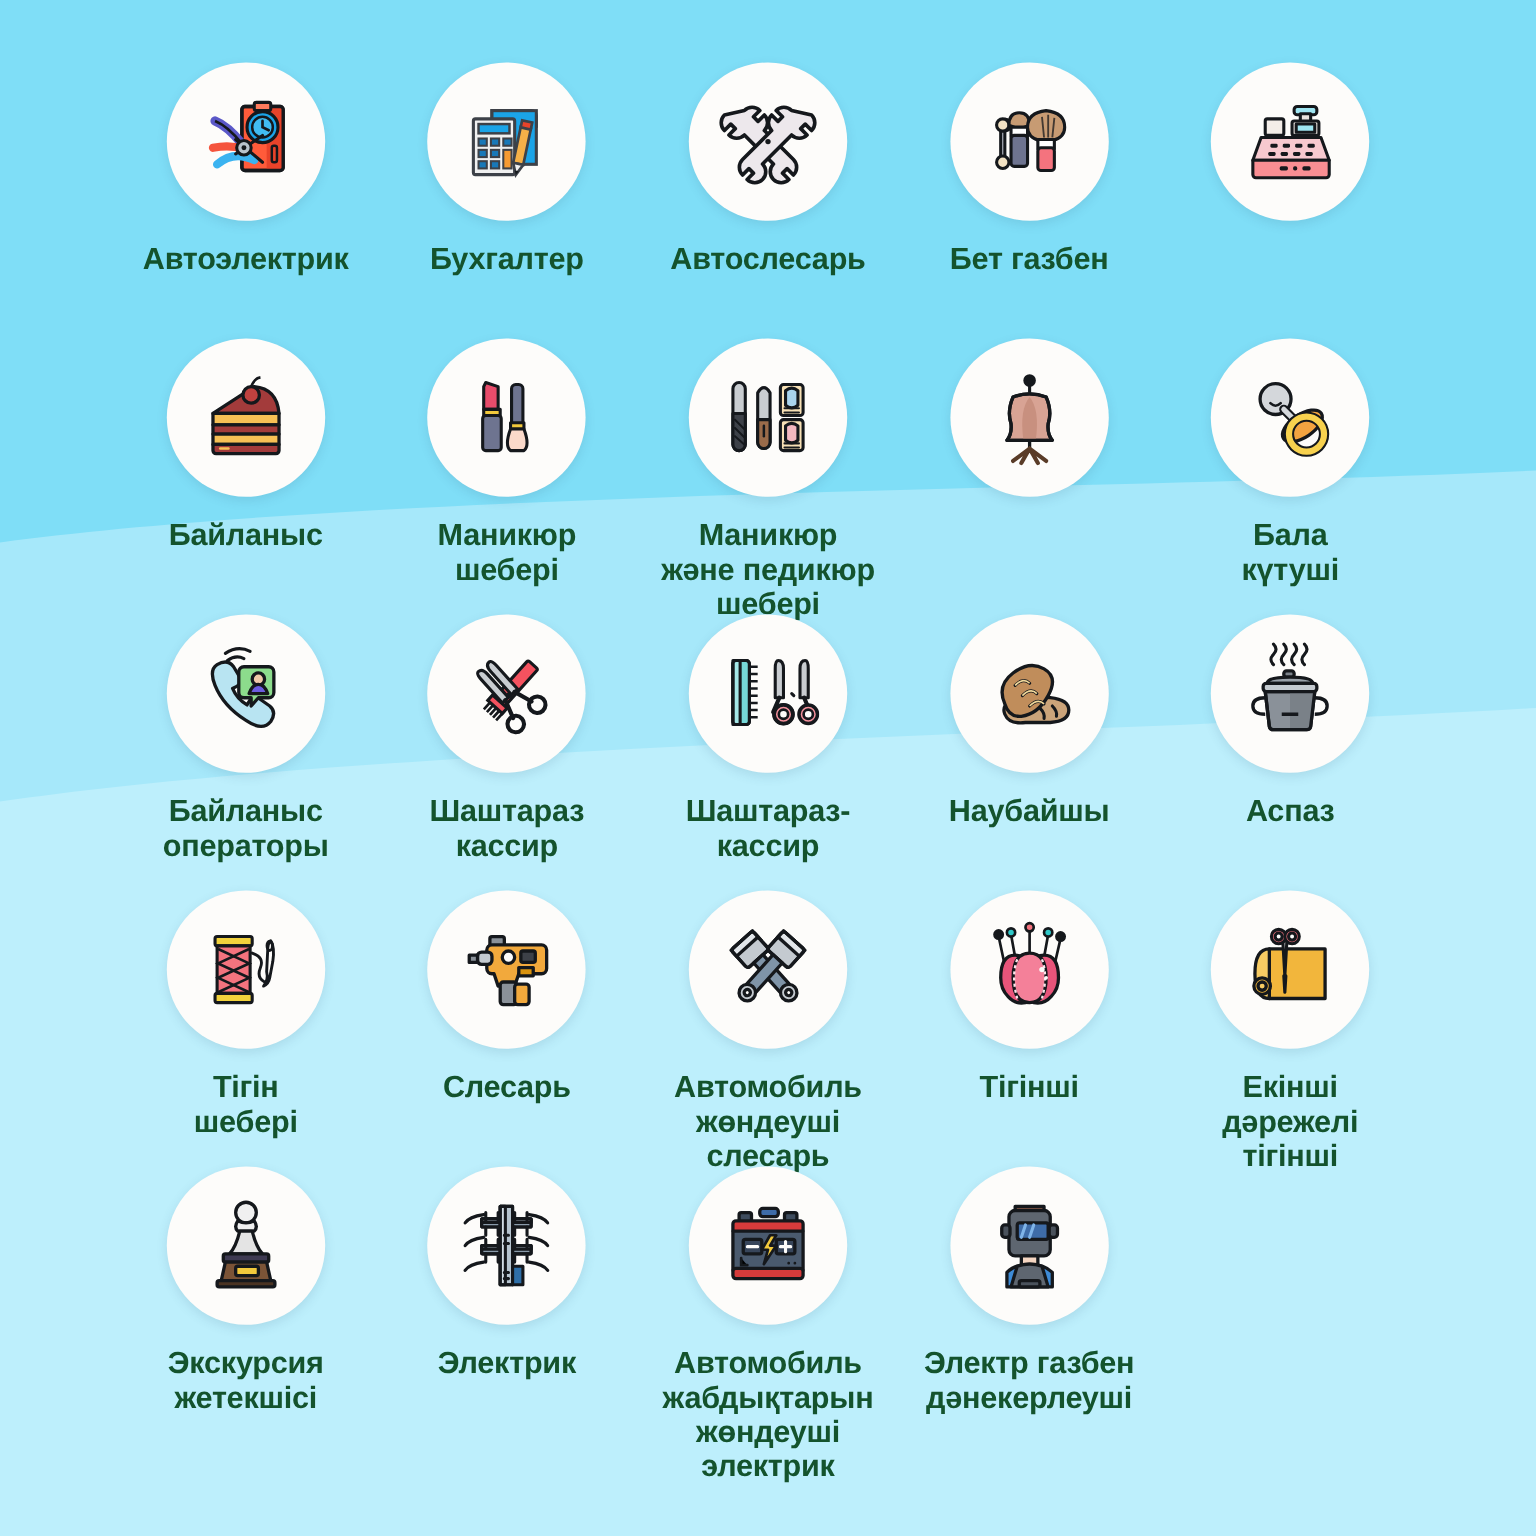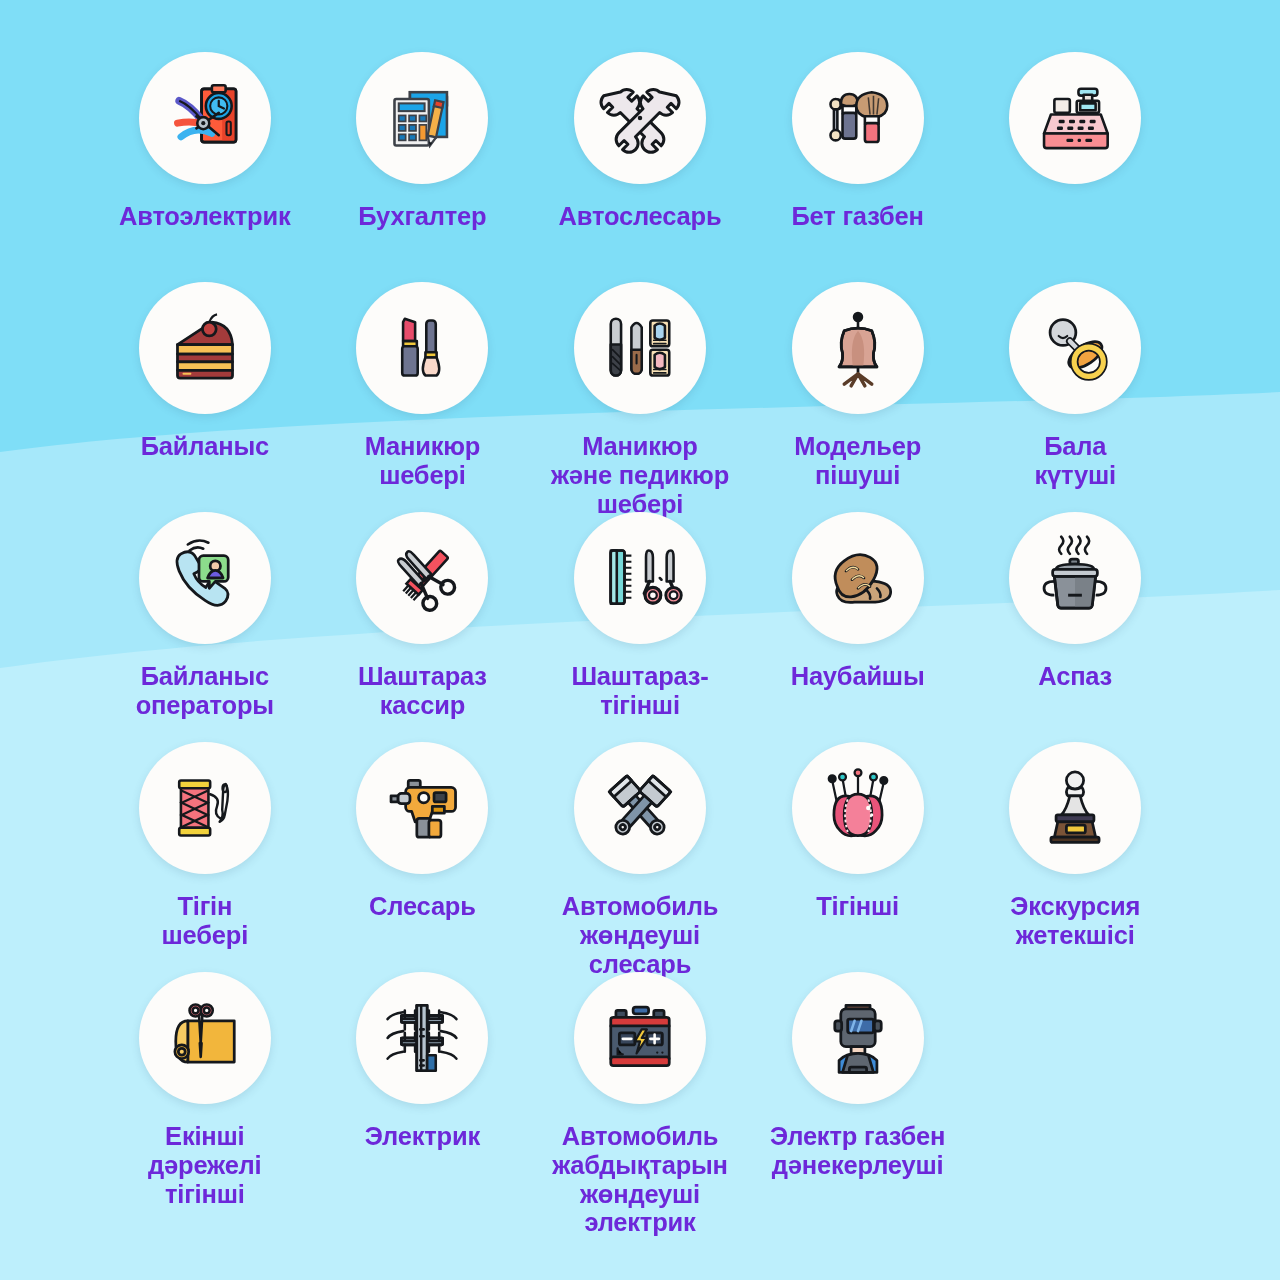--- a/index.html
+++ b/index.html
@@ -28,21 +28,21 @@
     background:#FDFCFA;
     box-shadow:0 3px 9px rgba(40,80,110,0.13);
     display:flex; align-items:center; justify-content:center;
     flex:0 0 auto;
   }
   .badge svg { display:block; }
   .label {
     margin-top:18px;
     font-size:25.5px;
     font-weight:bold;
-    color:#6d28d9;
+    color:#14532d;
     text-align:center;
     line-height:1.13;
     letter-spacing:-0.2px;
     white-space:pre-line;
     max-width:215px;
   }
 </style>
 </head>
 <body>
 
@@ -559,22 +559,20 @@
       <div class="label">Маникюр
 және педикюр
 шебері</div>
     </div>
     <div class="cell">
       <div class="badge">
         <svg width="86" height="86" viewBox="0 0 100 100">
           <use xlink:href="#i-dress-form-icon"></use>
         </svg>
       </div>
-      <div class="label">Модельер
-пішуші</div>
     </div>
     <div class="cell">
       <div class="badge">
         <svg width="86" height="86" viewBox="0 0 100 100">
           <use xlink:href="#i-pacifier-icon"></use>
         </svg>
       </div>
       <div class="label">Бала
 күтуші</div>
     </div>
@@ -596,21 +594,21 @@
       <div class="label">Шаштараз
 кассир</div>
     </div>
     <div class="cell">
       <div class="badge">
         <svg width="86" height="86" viewBox="0 0 100 100">
           <use xlink:href="#i-comb-scissors-icon"></use>
         </svg>
       </div>
       <div class="label">Шаштараз-
-тігінші</div>
+кассир</div>
     </div>
     <div class="cell">
       <div class="badge">
         <svg width="86" height="86" viewBox="0 0 100 100">
           <use xlink:href="#i-bread-loaves-icon"></use>
         </svg>
       </div>
       <div class="label">Наубайшы</div>
     </div>
     <div class="cell">
@@ -652,35 +650,35 @@
       <div class="badge">
         <svg width="86" height="86" viewBox="0 0 100 100">
           <use xlink:href="#i-pincushion-icon"></use>
         </svg>
       </div>
       <div class="label">Тігінші</div>
     </div>
     <div class="cell">
       <div class="badge">
         <svg width="86" height="86" viewBox="0 0 100 100">
-          <use xlink:href="#i-chess-pawn-trophy-icon"></use>
-        </svg>
-      </div>
-      <div class="label">Экскурсия
-жетекшісі</div>
-    </div>
-    <div class="cell">
-      <div class="badge">
-        <svg width="86" height="86" viewBox="0 0 100 100">
           <use xlink:href="#i-fabric-roll-scissors-icon"></use>
         </svg>
       </div>
       <div class="label">Екінші
 дәрежелі
 тігінші</div>
+    </div>
+    <div class="cell">
+      <div class="badge">
+        <svg width="86" height="86" viewBox="0 0 100 100">
+          <use xlink:href="#i-chess-pawn-trophy-icon"></use>
+        </svg>
+      </div>
+      <div class="label">Экскурсия
+жетекшісі</div>
     </div>
     <div class="cell">
       <div class="badge">
         <svg width="86" height="86" viewBox="0 0 100 100">
           <use xlink:href="#i-power-pole-icon"></use>
         </svg>
       </div>
       <div class="label">Электрик</div>
     </div>
     <div class="cell">

